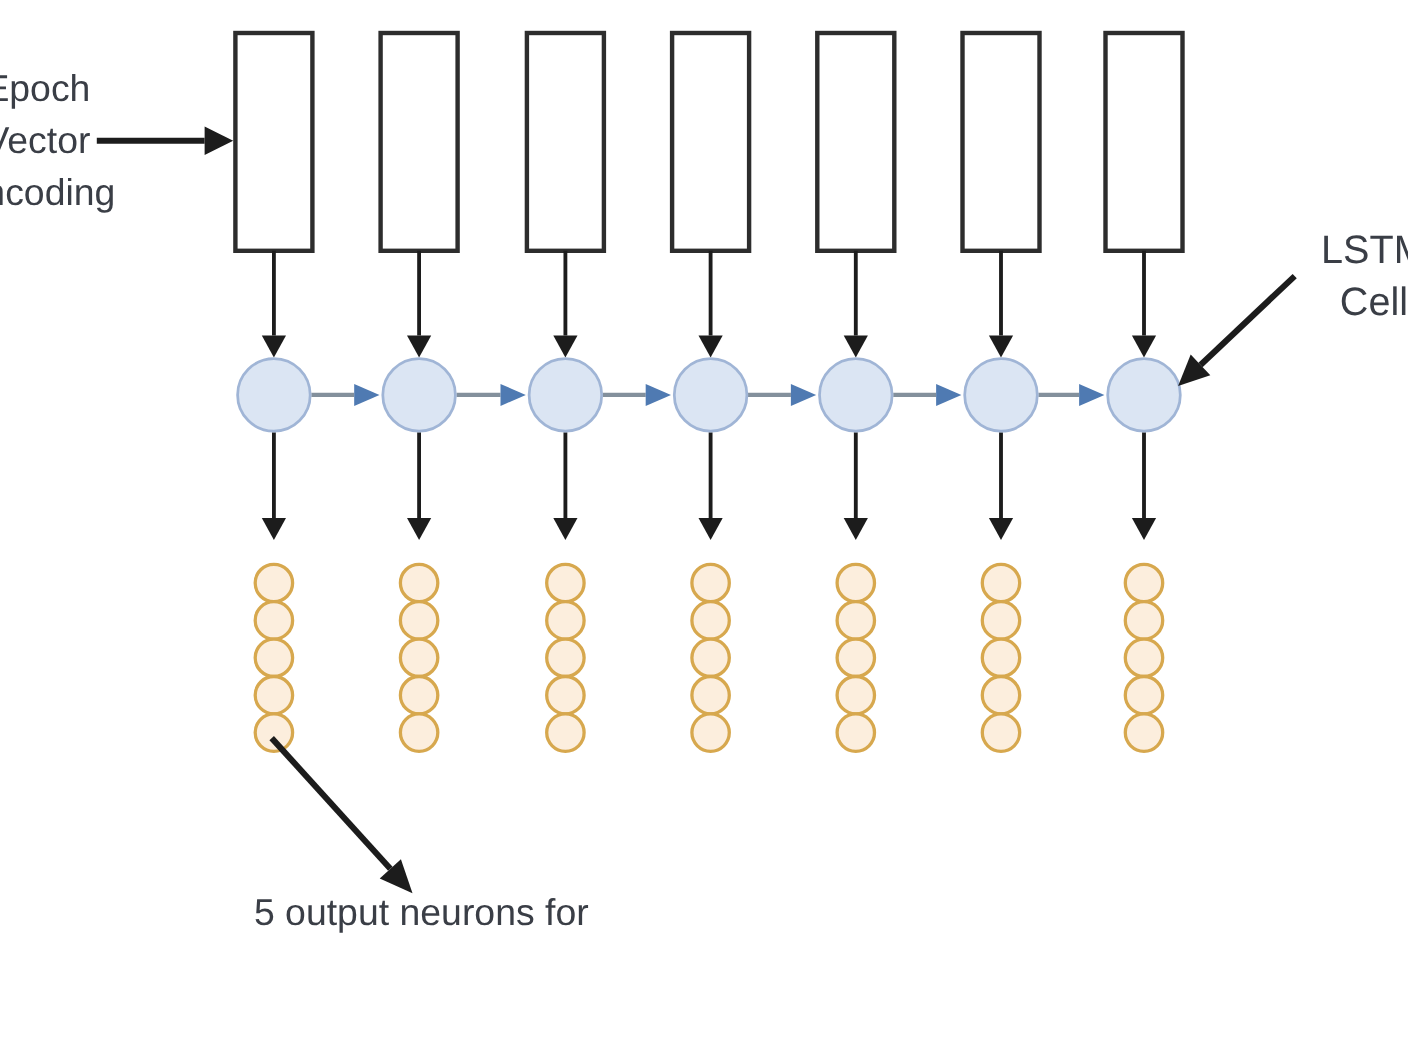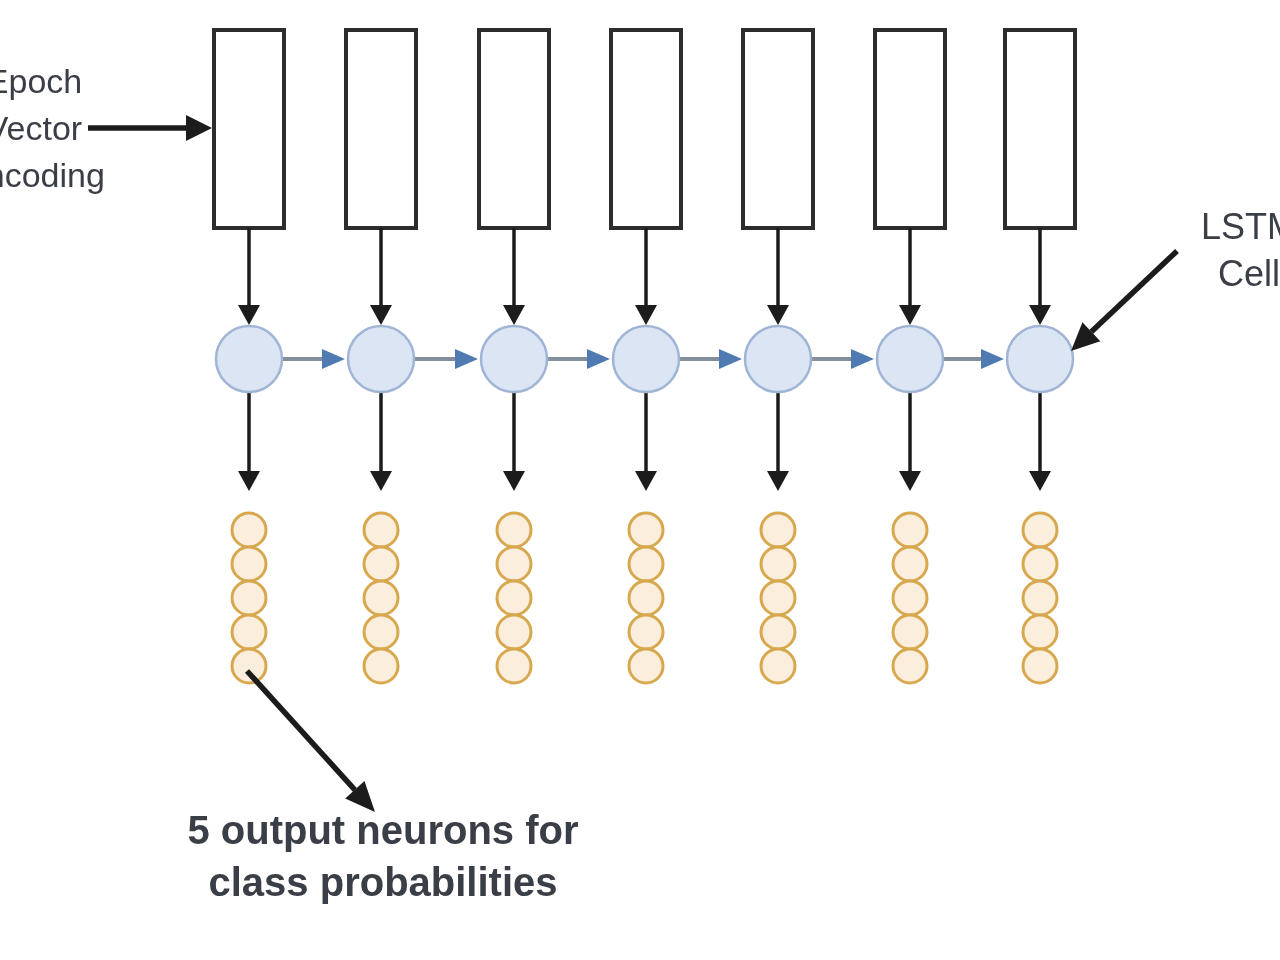--- a/index.html
+++ b/index.html
@@ -37,23 +37,22 @@
     left: 1183px;
     top: 203px;
     width: 132px;
     font-size: 36px;
     line-height: 47px;
   }
   .label-output {
     left: 163px;
     top: 804px;
     width: 440px;
-    font-size: 40px;
+    font-size: 34px;
     line-height: 52px;
-    font-weight: bold;
   }
   .label div { white-space: nowrap; }
 </style>
 </head>
 <body>
 
 <div class="stage">
 
   <svg class="canvas" width="1280" height="960" viewBox="0 0 1280 960">
       <line x1="283" y1="359" x2="322" y2="359" stroke="#83909c" stroke-width="4"></line>
@@ -159,16 +158,15 @@
     <div>Encoding</div>
   </div>
 
   <div class="label label-lstm">
     <div>LSTM</div>
     <div>Cell</div>
   </div>
 
   <div class="label label-output">
     <div>5 output neurons for</div>
-    <div>class probabilities</div>
   </div>
 
 </div>
 
 </body></html>

